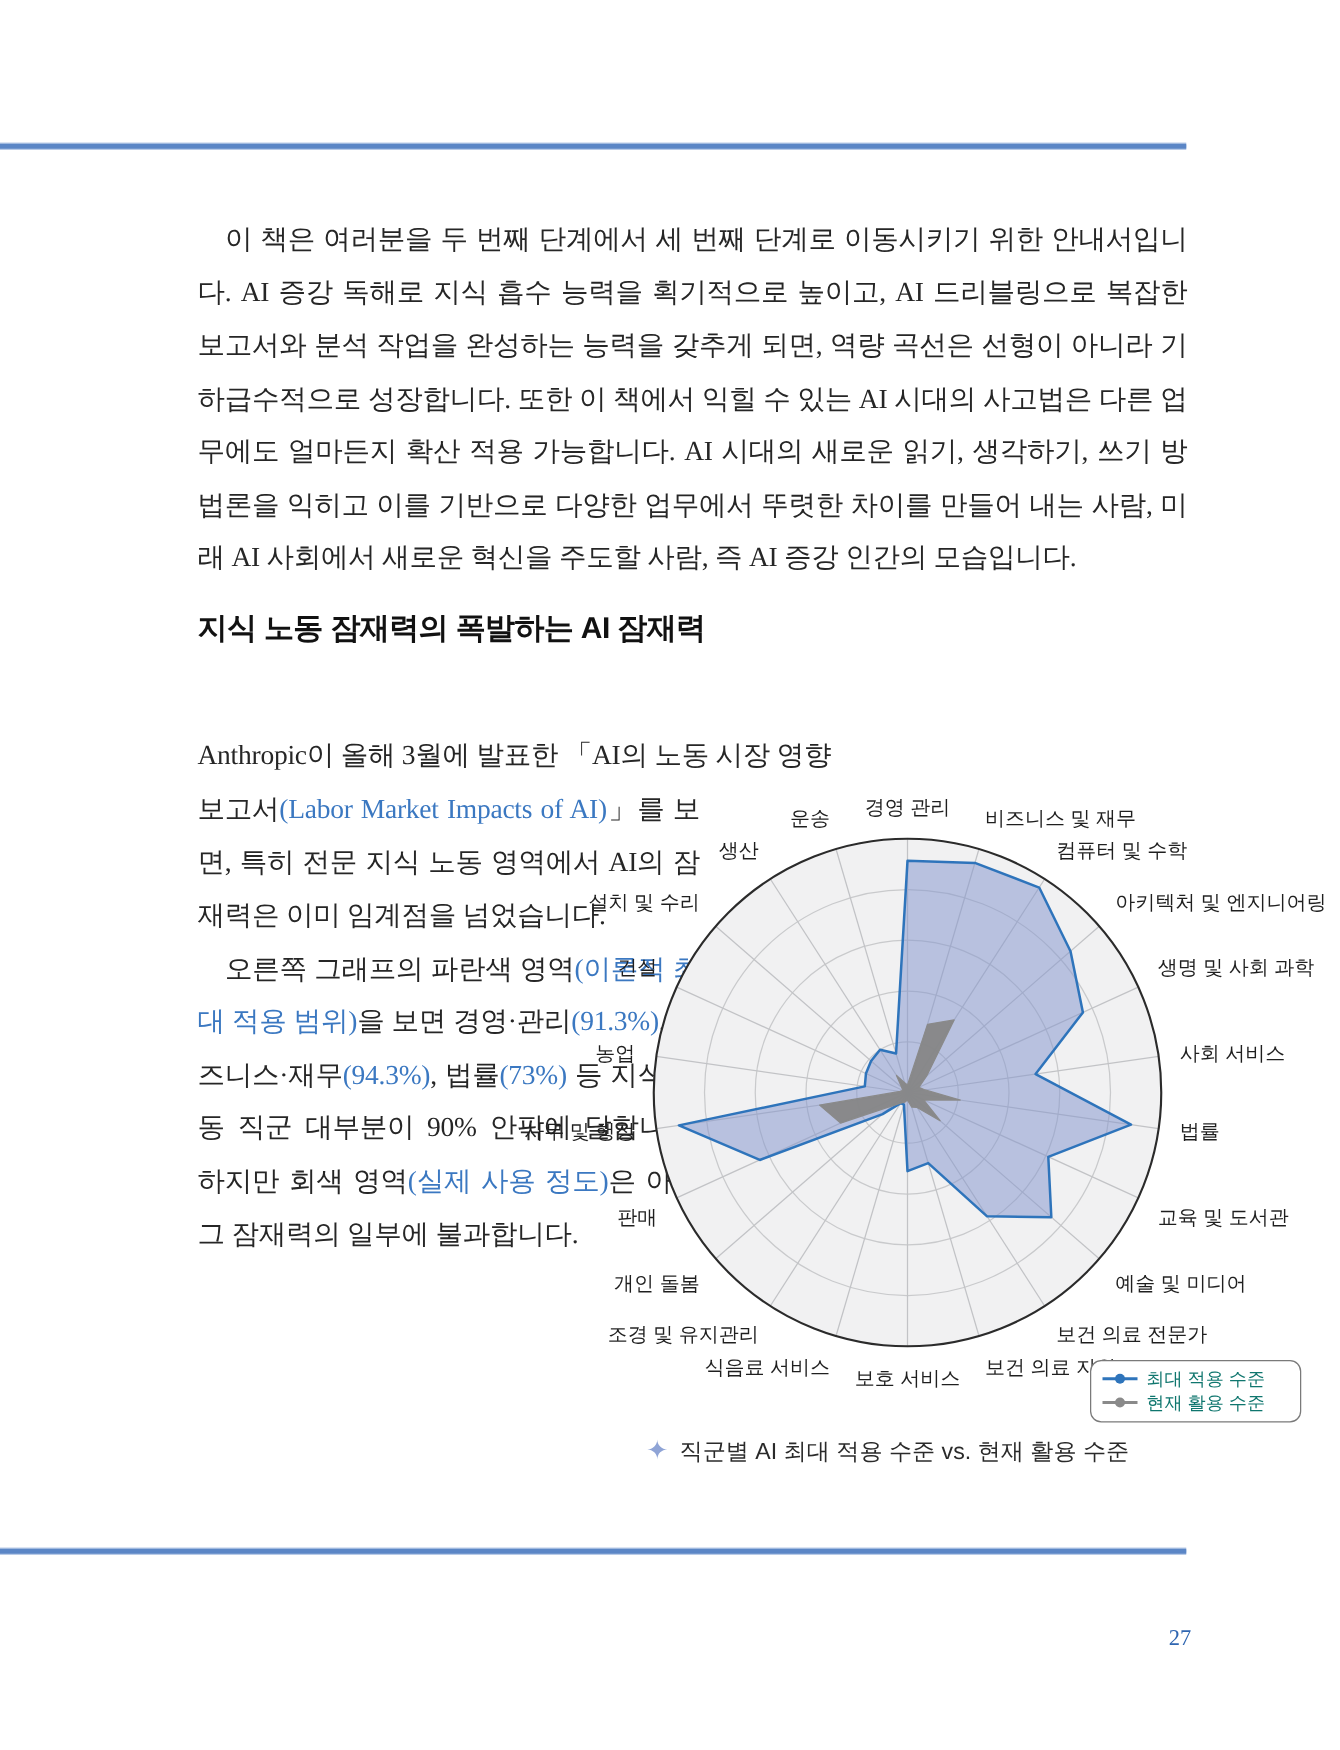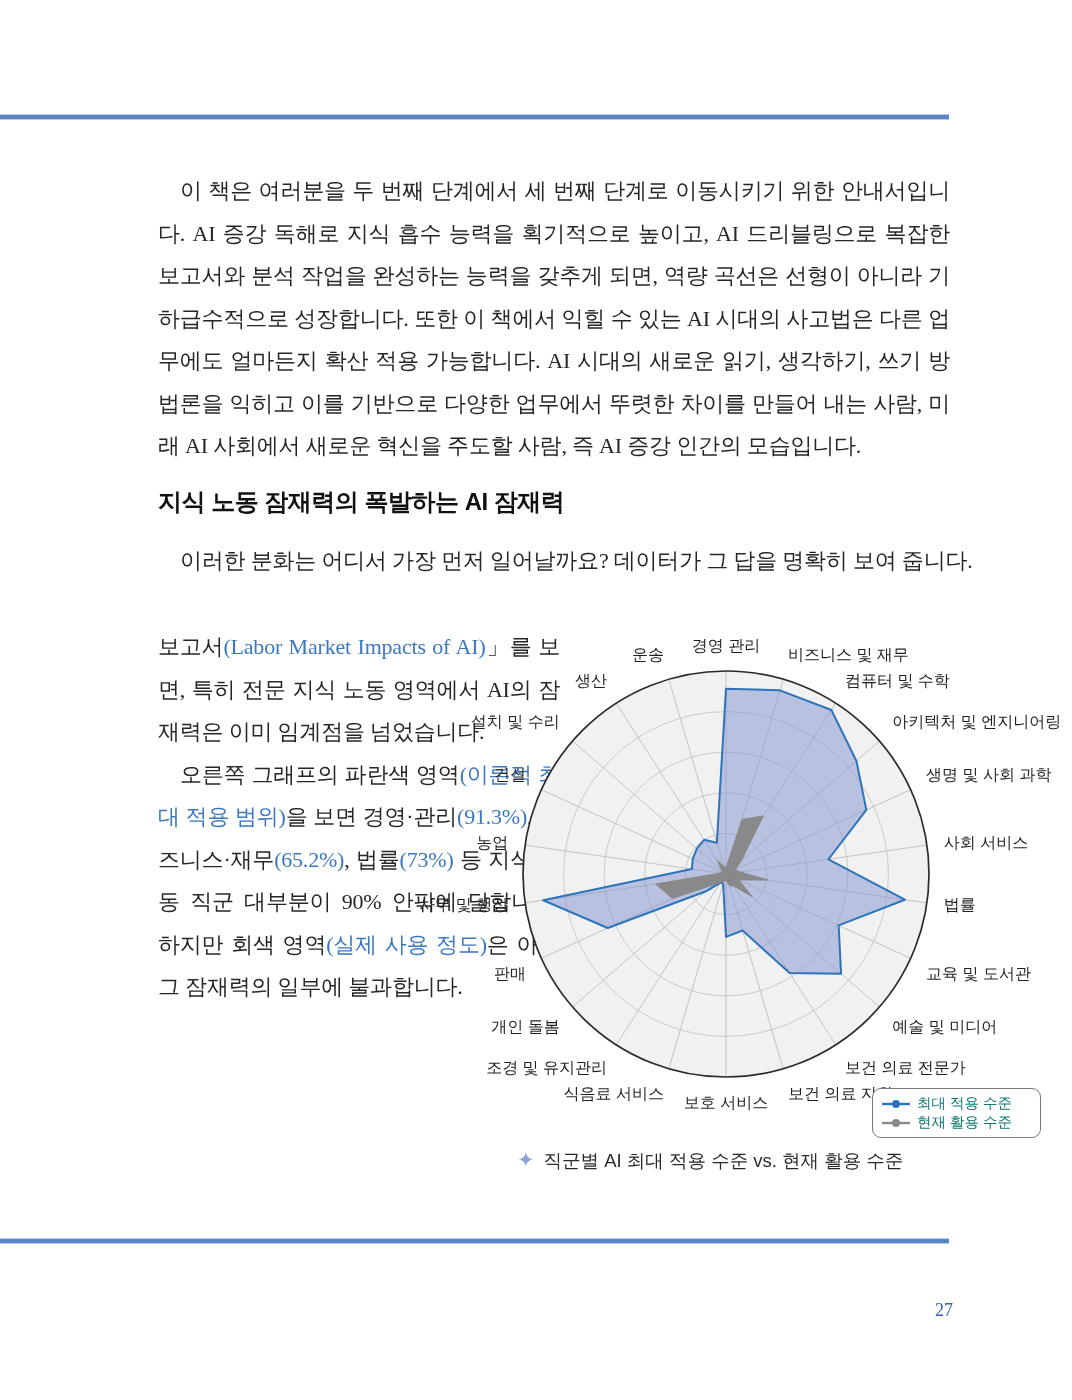--- a/index.html
+++ b/index.html
@@ -38,25 +38,25 @@
 <body>
 
 <div class="page">
 
   <div class="rule top"></div>
 
   <div class="body-text p1">이 책은 여러분을 두 번째 단계에서 세 번째 단계로 이동시키기 위한 안내서입니다. AI 증강 독해로 지식 흡수 능력을 획기적으로 높이고, AI 드리블링으로 복잡한 보고서와 분석 작업을 완성하는 능력을 갖추게 되면, 역량 곡선은 선형이 아니라 기하급수적으로 성장합니다. 또한 이 책에서 익힐 수 있는 AI 시대의 사고법은 다른 업무에도 얼마든지 확산 적용 가능합니다. AI 시대의 새로운 읽기, 생각하기, 쓰기 방법론을 익히고 이를 기반으로 다양한 업무에서 뚜렷한 차이를 만들어 내는 사람, 미래 AI 사회에서 새로운 혁신을 주도할 사람, 즉 AI 증강 인간의 모습입니다.</div>
 
   <div class="heading">지식 노동 잠재력의 폭발하는 AI 잠재력</div>
 
-  <div class="body-text p2l1">이러한 분화는 어디서 가장 먼저 일어날까요? 데이터가 그 답을 명확히 보여 줍니다.</div>
+  <div class="body-text p2l2">Anthropic이 올해 3월에 발표한 「AI의 노동 시장 영향</div>
 
   <div class="body-text sidecol">
     <div class="para1"><span>보고서</span><span class="accent">(Labor Market Impacts of AI)</span><span>」를 보면, 특히 전문 지식 노동 영역에서 AI의 잠재력은 이미 임계점을 넘었습니다.</span></div>
-    <div class="para2"><span>오른쪽 그래프의 파란색 영역</span><span class="accent">(이론적 최대 적용 범위)</span><span>을 보면 경영·관리</span><span class="accent">(91.3%)</span><span>, 비즈니스·재무</span><span class="accent">(65.2%)</span><span>, 법률</span><span class="accent">(73%)</span><span> 등 지식 노동 직군 대부분이 90% 안팎에 달합니다. 하지만 회색 영역</span><span class="accent">(실제 사용 정도)</span><span>은 아직 그 잠재력의 일부에 불과합니다.</span></div>
+    <div class="para2"><span>오른쪽 그래프의 파란색 영역</span><span class="accent">(이론적 최대 적용 범위)</span><span>을 보면 경영·관리</span><span class="accent">(91.3%)</span><span>, 비즈니스·재무</span><span class="accent">(94.3%)</span><span>, 법률</span><span class="accent">(73%)</span><span> 등 지식 노동 직군 대부분이 90% 안팎에 달합니다. 하지만 회색 영역</span><span class="accent">(실제 사용 정도)</span><span>은 아직 그 잠재력의 일부에 불과합니다.</span></div>
   </div>
 
   <div class="chart">
     <svg id="radar-svg" width="645" height="475">
         <circle cx="286" cy="234" r="203" fill="#f1f1f2"></circle>
         <circle cx="286" cy="234" r="40.6" fill="none" stroke="#c9cacc" stroke-width="1"></circle>
         <circle cx="286" cy="234" r="81.2" fill="none" stroke="#c9cacc" stroke-width="1"></circle>
         <circle cx="286" cy="234" r="121.8" fill="none" stroke="#c9cacc" stroke-width="1"></circle>
         <circle cx="286" cy="234" r="162.4" fill="none" stroke="#c9cacc" stroke-width="1"></circle>
         <line x1="286" y1="234" x2="286" y2="31" stroke="#c2c3c6" stroke-width="1"></line>

